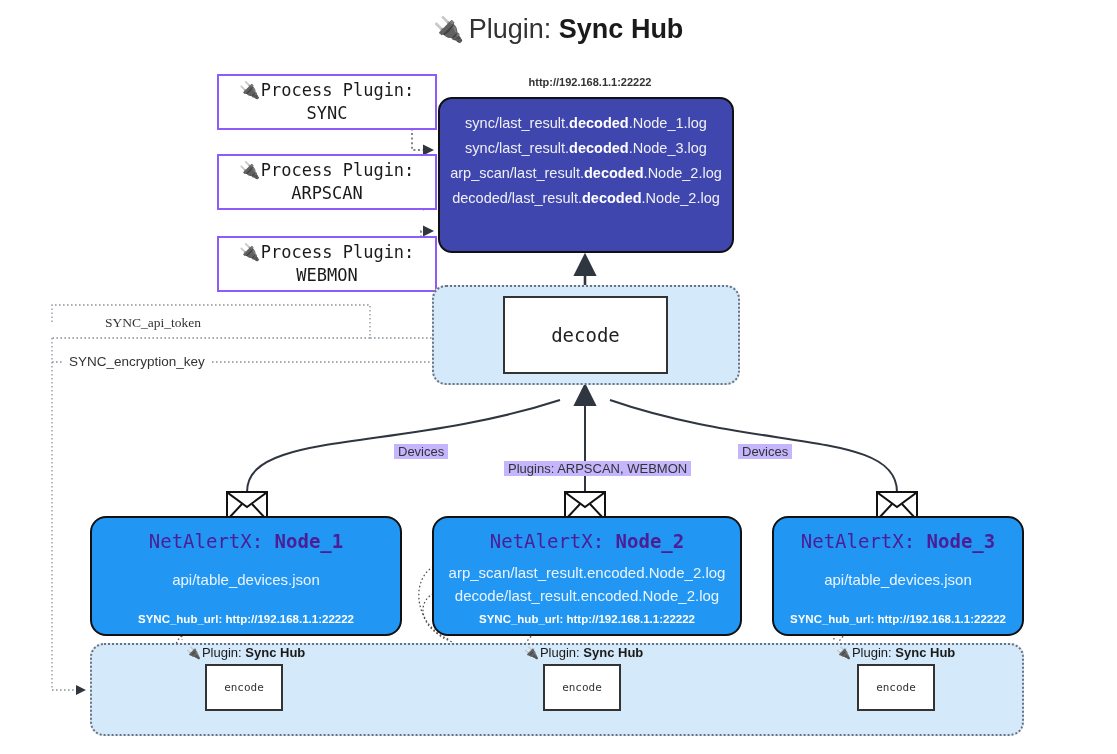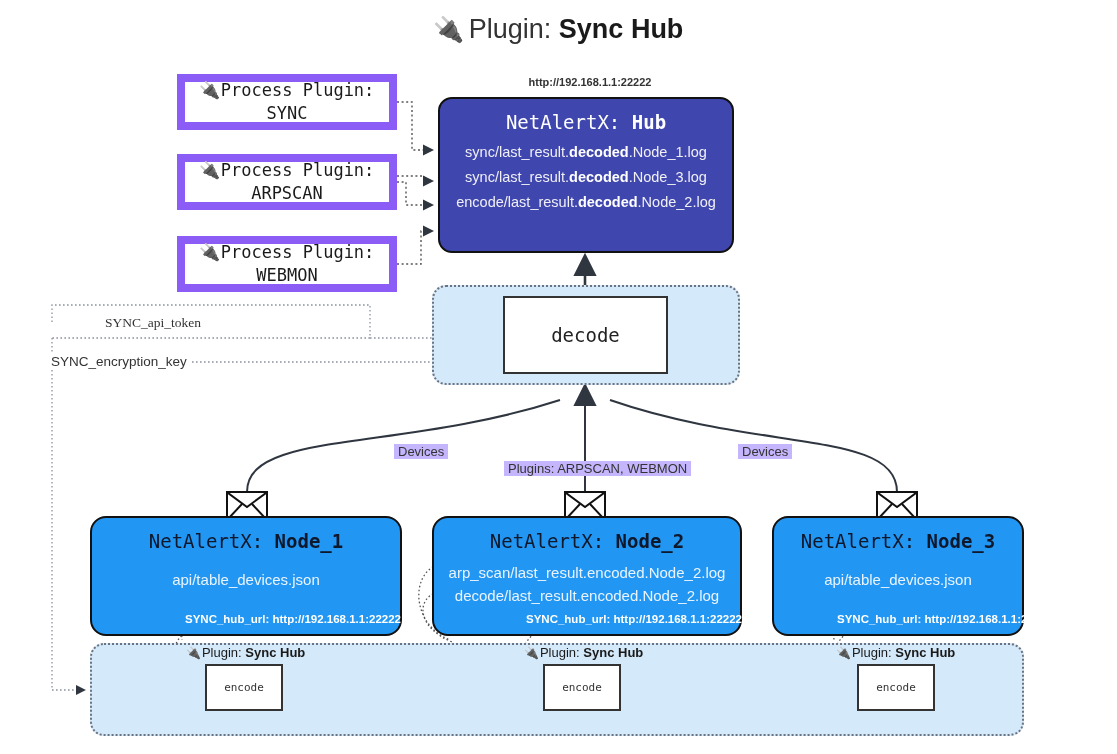--- a/index.html
+++ b/index.html
@@ -7,24 +7,24 @@
        font-family:"Liberation Sans",sans-serif;color:#222;}
   .abs{position:absolute;}
   #svg-layer{position:absolute;left:0;top:0;width:1117px;height:754px;pointer-events:none;}
 
   
   #page-title{left:0;top:14px;width:1117px;text-align:center;font-size:27px;color:#333;}
   #page-title .plug{font-size:25px;margin-right:4px;}
   #page-title b{font-weight:bold;color:#1a1a1a;}
 
   
-  .proc-box{background:#ffffff;border:8px solid #8b5cf6;box-sizing:border-box;
+  .proc-box{background:#ffffff;border:2px solid #8b5cf6;box-sizing:border-box;
             display:flex;align-items:center;justify-content:center;
             font-family:"DejaVu Sans Mono","Liberation Mono",monospace;
-            font-size:17px;color:#1a1a1a;text-align:center;line-height:1.35;}
+            font-size:17px;color:#1a1a1a;text-align:center;line-height:1.35;margin-left:40px;}
   .proc-box .ln2{display:block;}
 
   
   #hub-url{left:430px;top:76px;width:320px;text-align:center;font-size:11px;
            font-weight:bold;color:#333;letter-spacing:0px;}
   #hub-box{left:438px;top:97px;width:296px;height:156px;background:#3f46ae;
            border:2px solid #111;border-radius:14px;box-sizing:border-box;
            display:flex;flex-direction:column;align-items:center;
            padding-top:12px;}
   #hub-title{font-family:"DejaVu Sans Mono","Liberation Mono",monospace;
@@ -39,32 +39,32 @@
                box-sizing:border-box;}
   #decode-box{left:503px;top:296px;width:165px;height:78px;background:#ffffff;
               border:2px solid #333;box-sizing:border-box;
               display:flex;align-items:center;justify-content:center;
               font-family:"DejaVu Sans Mono","Liberation Mono",monospace;
               font-size:19px;color:#222;}
 
   
   .secret-label{font-size:13.5px;color:#333;background:#ffffff;padding:0 5px;white-space:nowrap;}
   #secret-a-label{left:100px;top:315px;font-family:Liberation Serif, serif;}
-  #secret-b-label{left:46px;top:354px;}
+  #secret-b-label{left:64px;top:354px;}
 
   
   .node-box{background:#2196f3;border:2px solid #111;border-radius:16px;
             box-sizing:border-box;display:flex;flex-direction:column;
             align-items:center;padding-top:12px;}
   .node-title{font-family:"DejaVu Sans Mono","Liberation Mono",monospace;
-              font-size:19px;color:#0f172a;}
+              font-size:19px;color:#4c1d95;}
   .node-title b{font-weight:bold;}
   .node-line{color:#eaf4ff;font-size:15px;line-height:1.55;white-space:nowrap;}
   .node-foot{position:absolute;bottom:9px;left:0;width:100%;text-align:center;
-             font-size:11.5px;color:#ffffff;font-weight:600;white-space:nowrap;padding-left:47px;}
+             font-size:11.5px;color:#ffffff;font-weight:600;white-space:nowrap;}
 
   
   .envelope{width:42px;height:30px;background:#ffffff;border:2px solid #111;box-sizing:border-box;}
 
   
   #bottom-wrap{left:90px;top:643px;width:934px;height:93px;background:#d4e9fa;
                border:2px dotted #6b7280;border-radius:14px;box-sizing:border-box;}
   .enc-box{background:#ffffff;border:2px solid #333;box-sizing:border-box;
            display:flex;align-items:center;justify-content:center;
            font-family:"DejaVu Sans Mono","Liberation Mono",monospace;
@@ -145,27 +145,24 @@
 </div>
 <div class="abs proc-box" style="left:177px;top:236px;width:220px;height:56px;">
   <div>
     <span class="plug">🔌</span><span>Process Plugin:</span>
     <span class="ln2">WEBMON</span>
   </div>
 </div>
 
 <div class="abs" id="hub-url">http://192.168.1.1:22222</div>
 <div class="abs" id="hub-box">
-  <div id="hub-title">
-    <span>NetAlertX:</span>
-    <b>Hub</b>
-  </div>
   <div class="hub-line"><span>sync/last_result.</span><b>decoded</b><span>.Node_1.log</span></div>
   <div class="hub-line"><span>sync/last_result.</span><b>decoded</b><span>.Node_3.log</span></div>
-  <div class="hub-line"><span>encode/last_result.</span><b>decoded</b><span>.Node_2.log</span></div>
+  <div class="hub-line"><span>arp_scan/last_result.</span><b>decoded</b><span>.Node_2.log</span></div>
+  <div class="hub-line"><span>decoded/last_result.</span><b>decoded</b><span>.Node_2.log</span></div>
 </div>
 
 <div class="abs" id="decode-wrap"></div>
 <div class="abs" id="decode-box">decode</div>
 
 <div class="abs secret-label" id="secret-a-label">SYNC_api_token</div>
 <div class="abs secret-label" id="secret-b-label">SYNC_encryption_key</div>
 
 <div class="abs edge-label" style="left:394px;top:444px;">Devices</div>
 <div class="abs edge-label" style="left:504px;top:461px;">Plugins: ARPSCAN, WEBMON</div>

